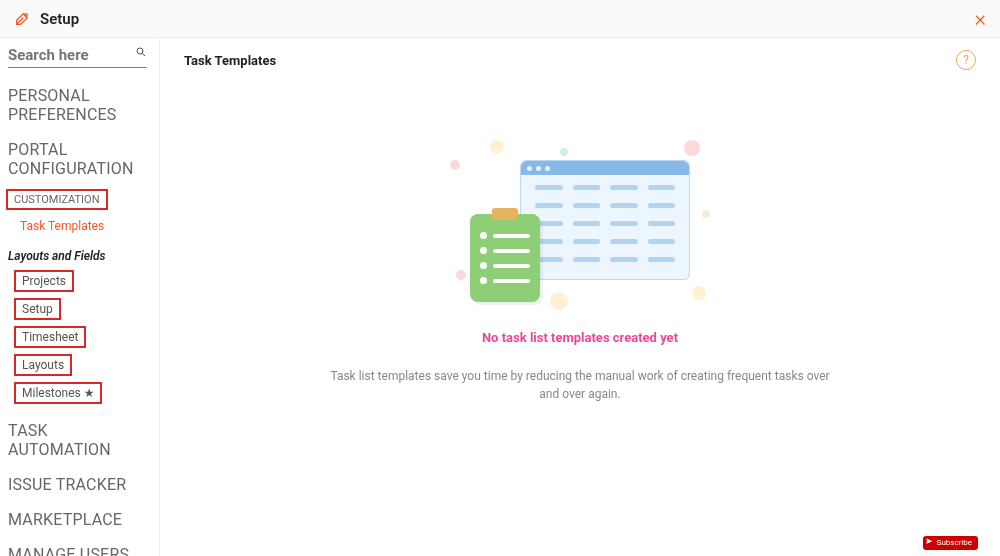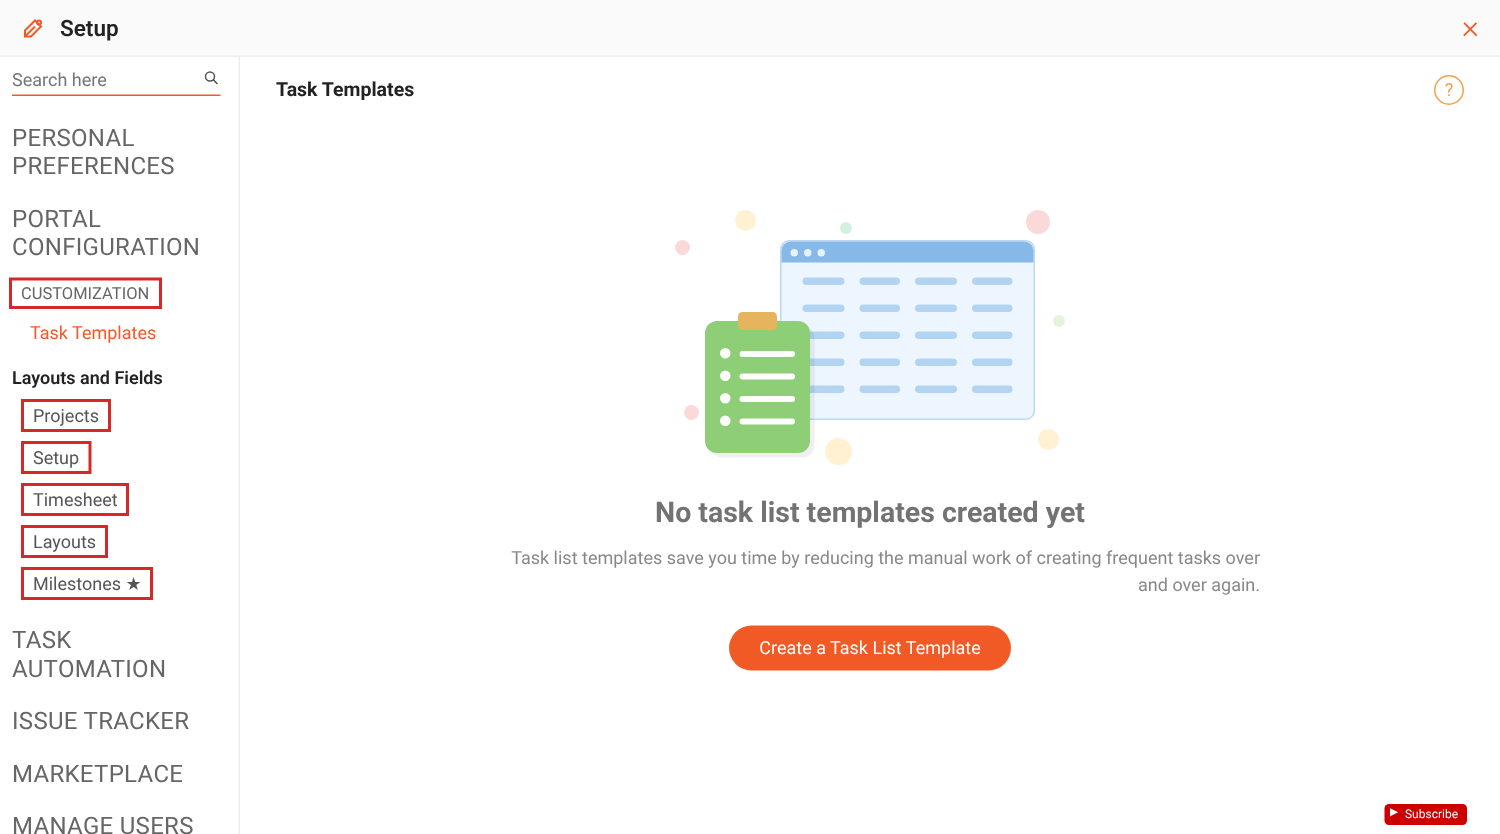--- a/index.html
+++ b/index.html
@@ -7,41 +7,41 @@
 
   
   .header { display: flex; align-items: center; height: 38px; padding: 0 14px; border-bottom: 1px solid #eee; background: #fafafa; }
   .header .logo-icon { width: 16px; height: 16px; color: #f15a24; margin-right: 10px; }
   .header .title { font-size: 15px; font-weight: 600; color: #222; }
   .header .close { margin-left: auto; font-size: 22px; color: #f15a24; line-height: 1; cursor: pointer; font-weight: 300; }
 
   
   .sidebar { position: absolute; top:38px; left:0; bottom:0; width: 160px; border-right: 1px solid #eee; padding: 8px 0 0 0; background:#fff; font-size: 12px; }
   .search-wrap { margin: 0 12px 10px 8px; position: relative; border-bottom: 1px solid #f15a24; padding-bottom: 3px; }
-  .search-wrap input { border: none; outline: none; width: 100%; font-size: 12px; color:#555; background: transparent; }
+  .search-wrap input { border: none; outline: none; width: 100%; font-size: 15px; color:#555; background: transparent; font-weight: bold; }
   .search-wrap .sicon { position: absolute; right: 0; top: 0; color:#555; }
   .side-section { color:#666; padding: 8px 8px; font-size: 16px; letter-spacing: .2px; cursor: pointer; }
   .side-section.upper { text-transform: uppercase; }
   .side-sub { color:#f15a24; padding: 6px 8px 6px 20px; font-size: 12px; cursor:pointer; }
-  .side-groupheader { color:#222; font-weight:600; padding: 10px 8px 4px 8px; font-size:12px; }
+  .side-groupheader { color:#222; font-weight:600; padding: 10px 8px 4px 8px; font-size:12px;font-style:italic; }
   .highlight-red { border: 2px solid #d62828; display:inline-block; padding: 2px 6px; margin-left: 6px; font-size:11px; color:#666; }
   .highlight-red.active { color:#666; }
   .highlight-red.item { margin-left: 14px; color:#555; font-size:12px; padding: 2px 6px; text-align: center; }
   .sidebar .row-wrap { padding: 3px 0; }
 
   
   .main { position:absolute; left:160px; top:38px; right:0; bottom:0; padding: 12px 24px; }
   .main-header { display:flex; align-items:center; }
   .main-title { font-size: 13px; font-weight:700; color:#222; }
   .help-icon { margin-left:auto; width:20px; height:20px; border:1.5px solid #f6a04d; border-radius:50%; color:#f6a04d; font-size:12px; display:flex; align-items:center; justify-content:center; cursor:pointer; }
 
   
   .empty { display:flex; flex-direction:column; align-items:center; margin-top: 70px; }
-  .empty h2 { font-size: 19px; color:#737373; font-weight:700; margin-top: 20px; }
-  .empty p { font-size: 12px; color:#888; max-width: 520px; text-align:right; margin-top: 10px; line-height:1.5; }
+  .empty h2 { font-size: 13px; color:#ec4899; font-weight:700; margin-top: 20px; }
+  .empty p { font-size: 12px; color:#888; max-width: 520px; text-align:center; margin-top: 22px; line-height:1.5; }
   .empty button { margin-top: 18px; background:#f15a24; color:#fff; border:none; border-radius: 18px; padding: 8px 20px; font-size: 12px; cursor:pointer; }
 
   
   .illus { position:relative; width: 260px; height: 170px; }
   .sheet-back { position:absolute; right: 20px; top: 20px; width: 170px; height: 120px; background:#edf6ff; border:1px solid #bcd8f2; border-radius:6px; }
   .sheet-back .bar { position:absolute; top:0; left:0; right:0; height:14px; background:#87b9e8; border-radius:6px 6px 0 0; display:flex; align-items:center; padding-left:6px; gap:4px; }
   .sheet-back .bar span { width:5px; height:5px; background:#fff; border-radius:50%; opacity:.8; }
   .sheet-back .lines { position:absolute; top:24px; left:14px; right:14px; bottom:10px; display:grid; grid-template-columns: repeat(4, 1fr); grid-auto-rows: 10px; gap:8px 10px; }
   .sheet-back .lines span { background:#b2d4f1; border-radius:3px; height:5px; }
   .clipboard { position:absolute; left: 20px; bottom: 8px; width: 70px; height: 88px; background:#8ece77; border-radius:8px; box-shadow: 3px 3px 0 rgba(0,0,0,0.06); }
@@ -171,17 +171,16 @@
             <span class="ln"></span>
           </div>
         <div class="row">
             <span class="dot"></span>
             <span class="ln"></span>
           </div>
       </div>
     </div>
     <h2>No task list templates created yet</h2>
     <p>Task list templates save you time by reducing the manual work of creating frequent tasks over and over again.</p>
-    <button>Create a Task List Template</button>
   </div>
 </div>
 
 <div class="sub-badge">Subscribe</div>
 
 </body></html>

